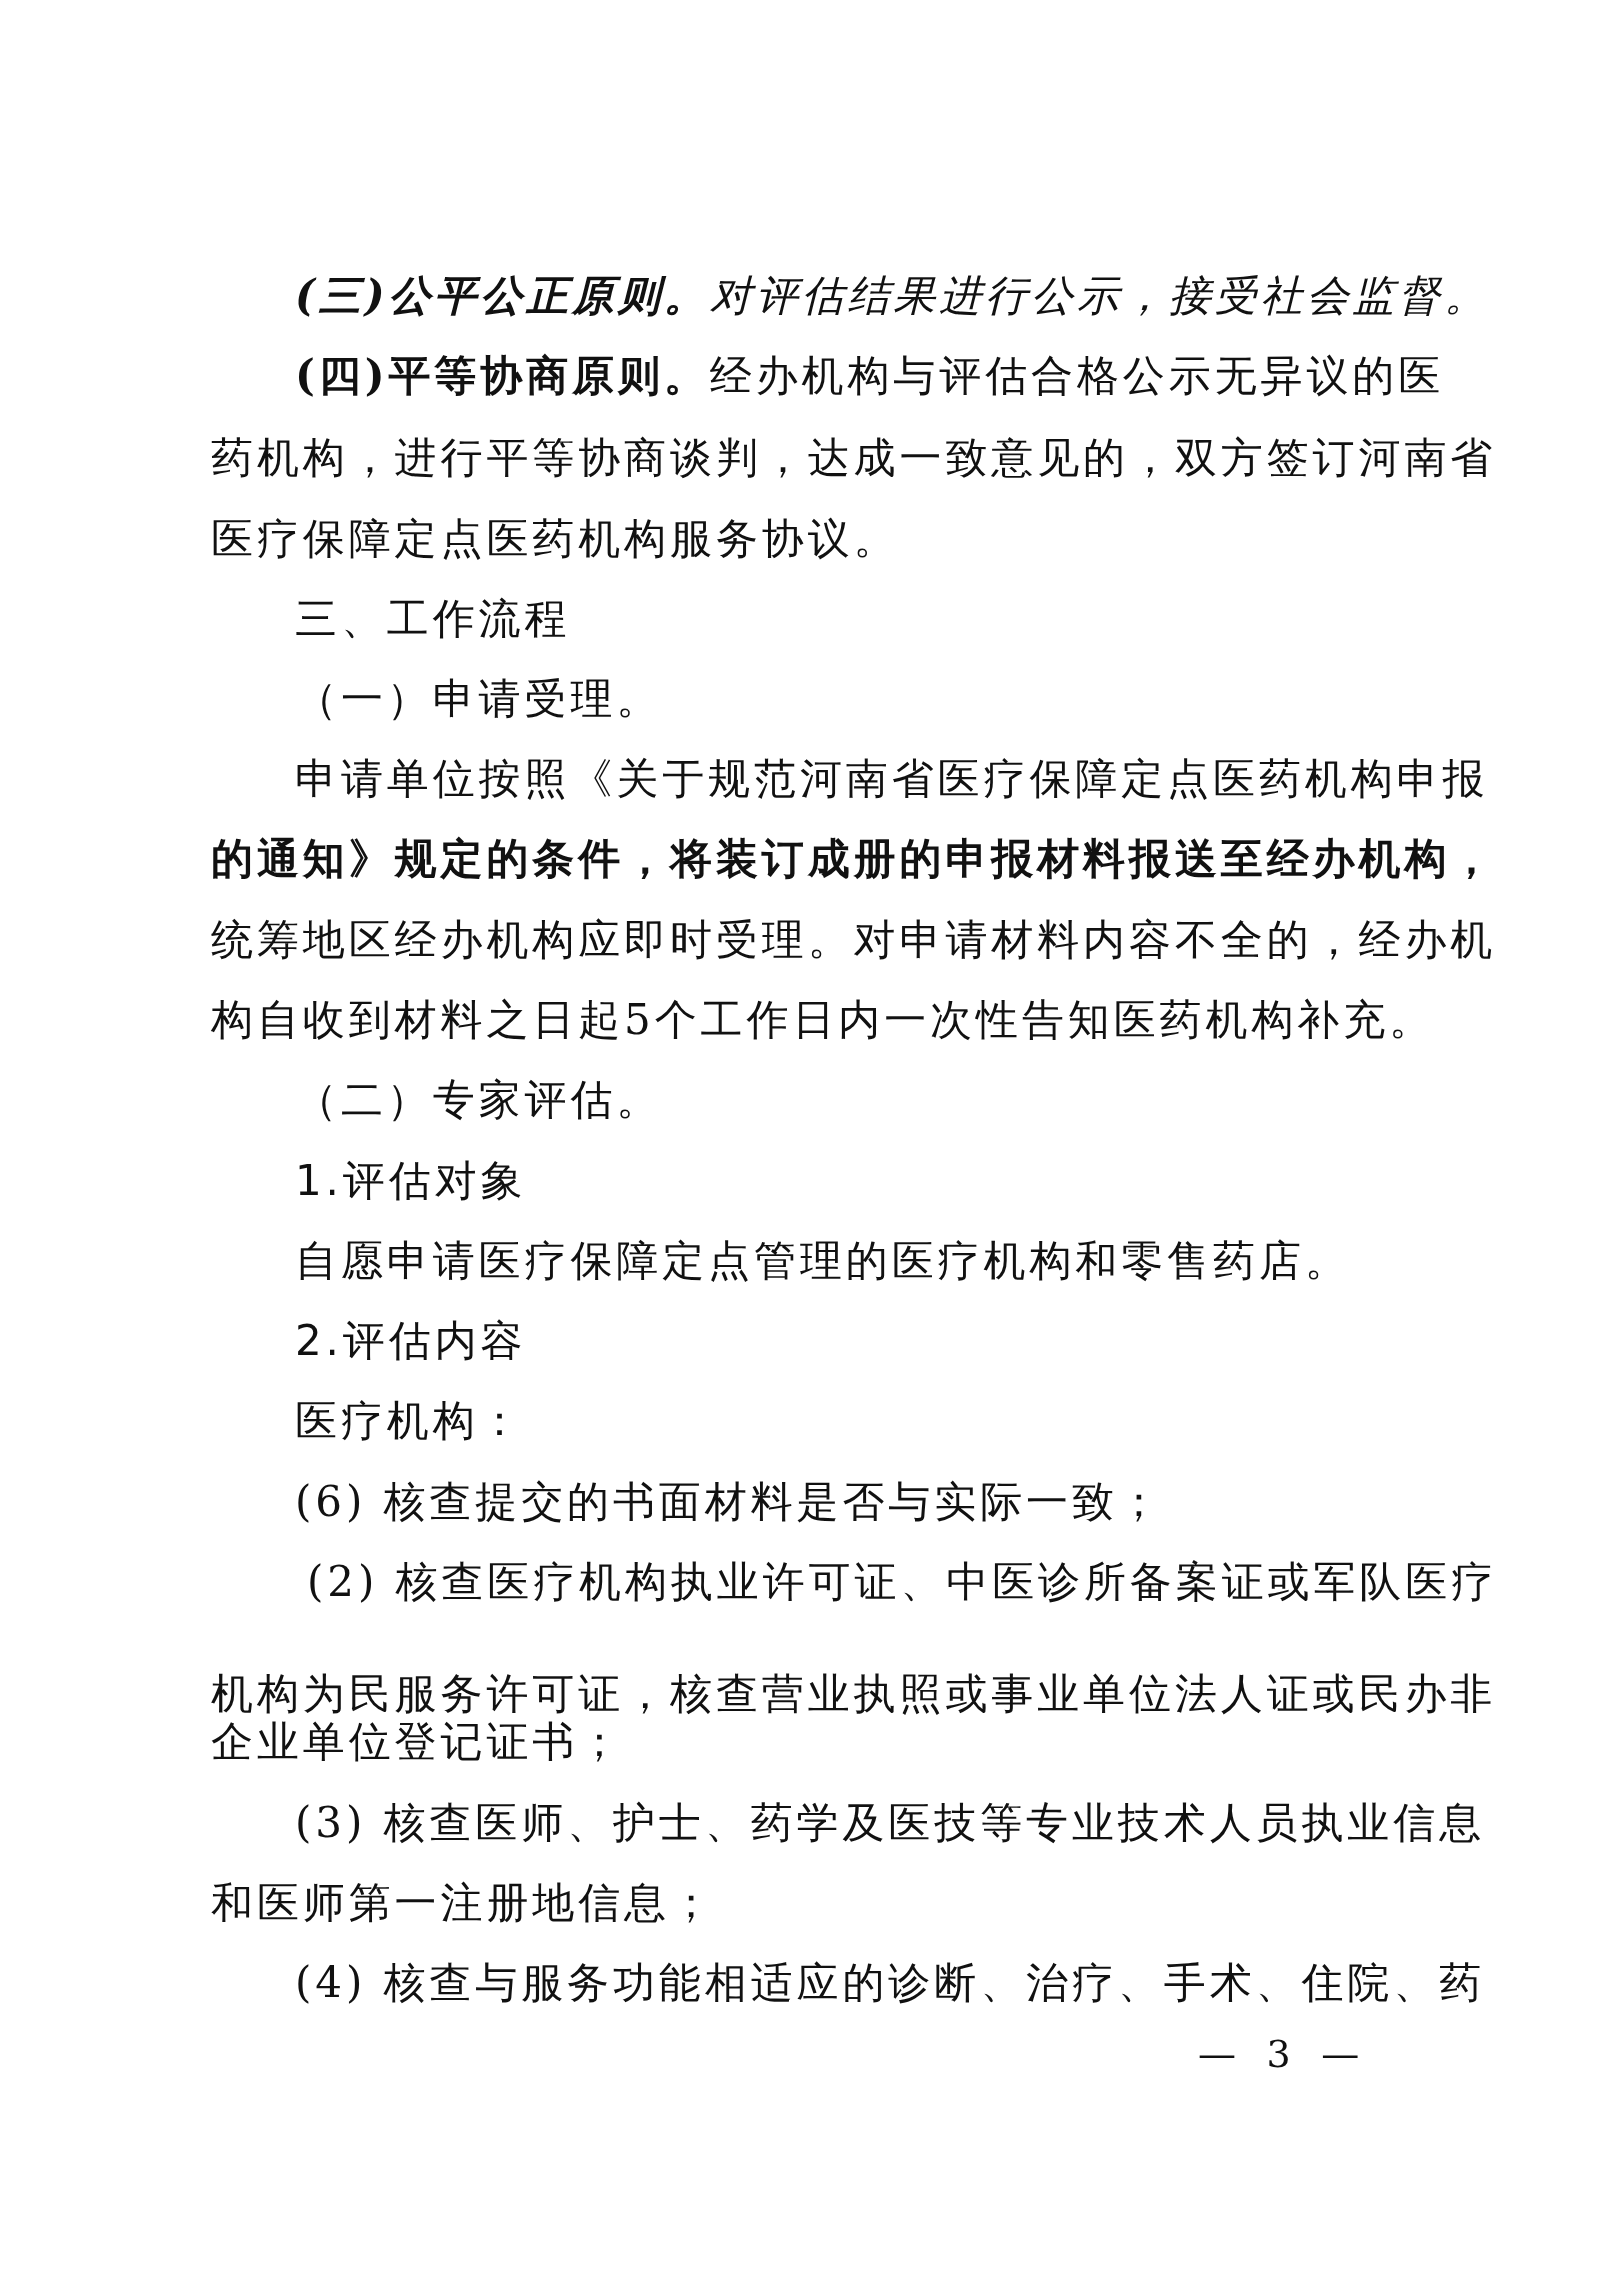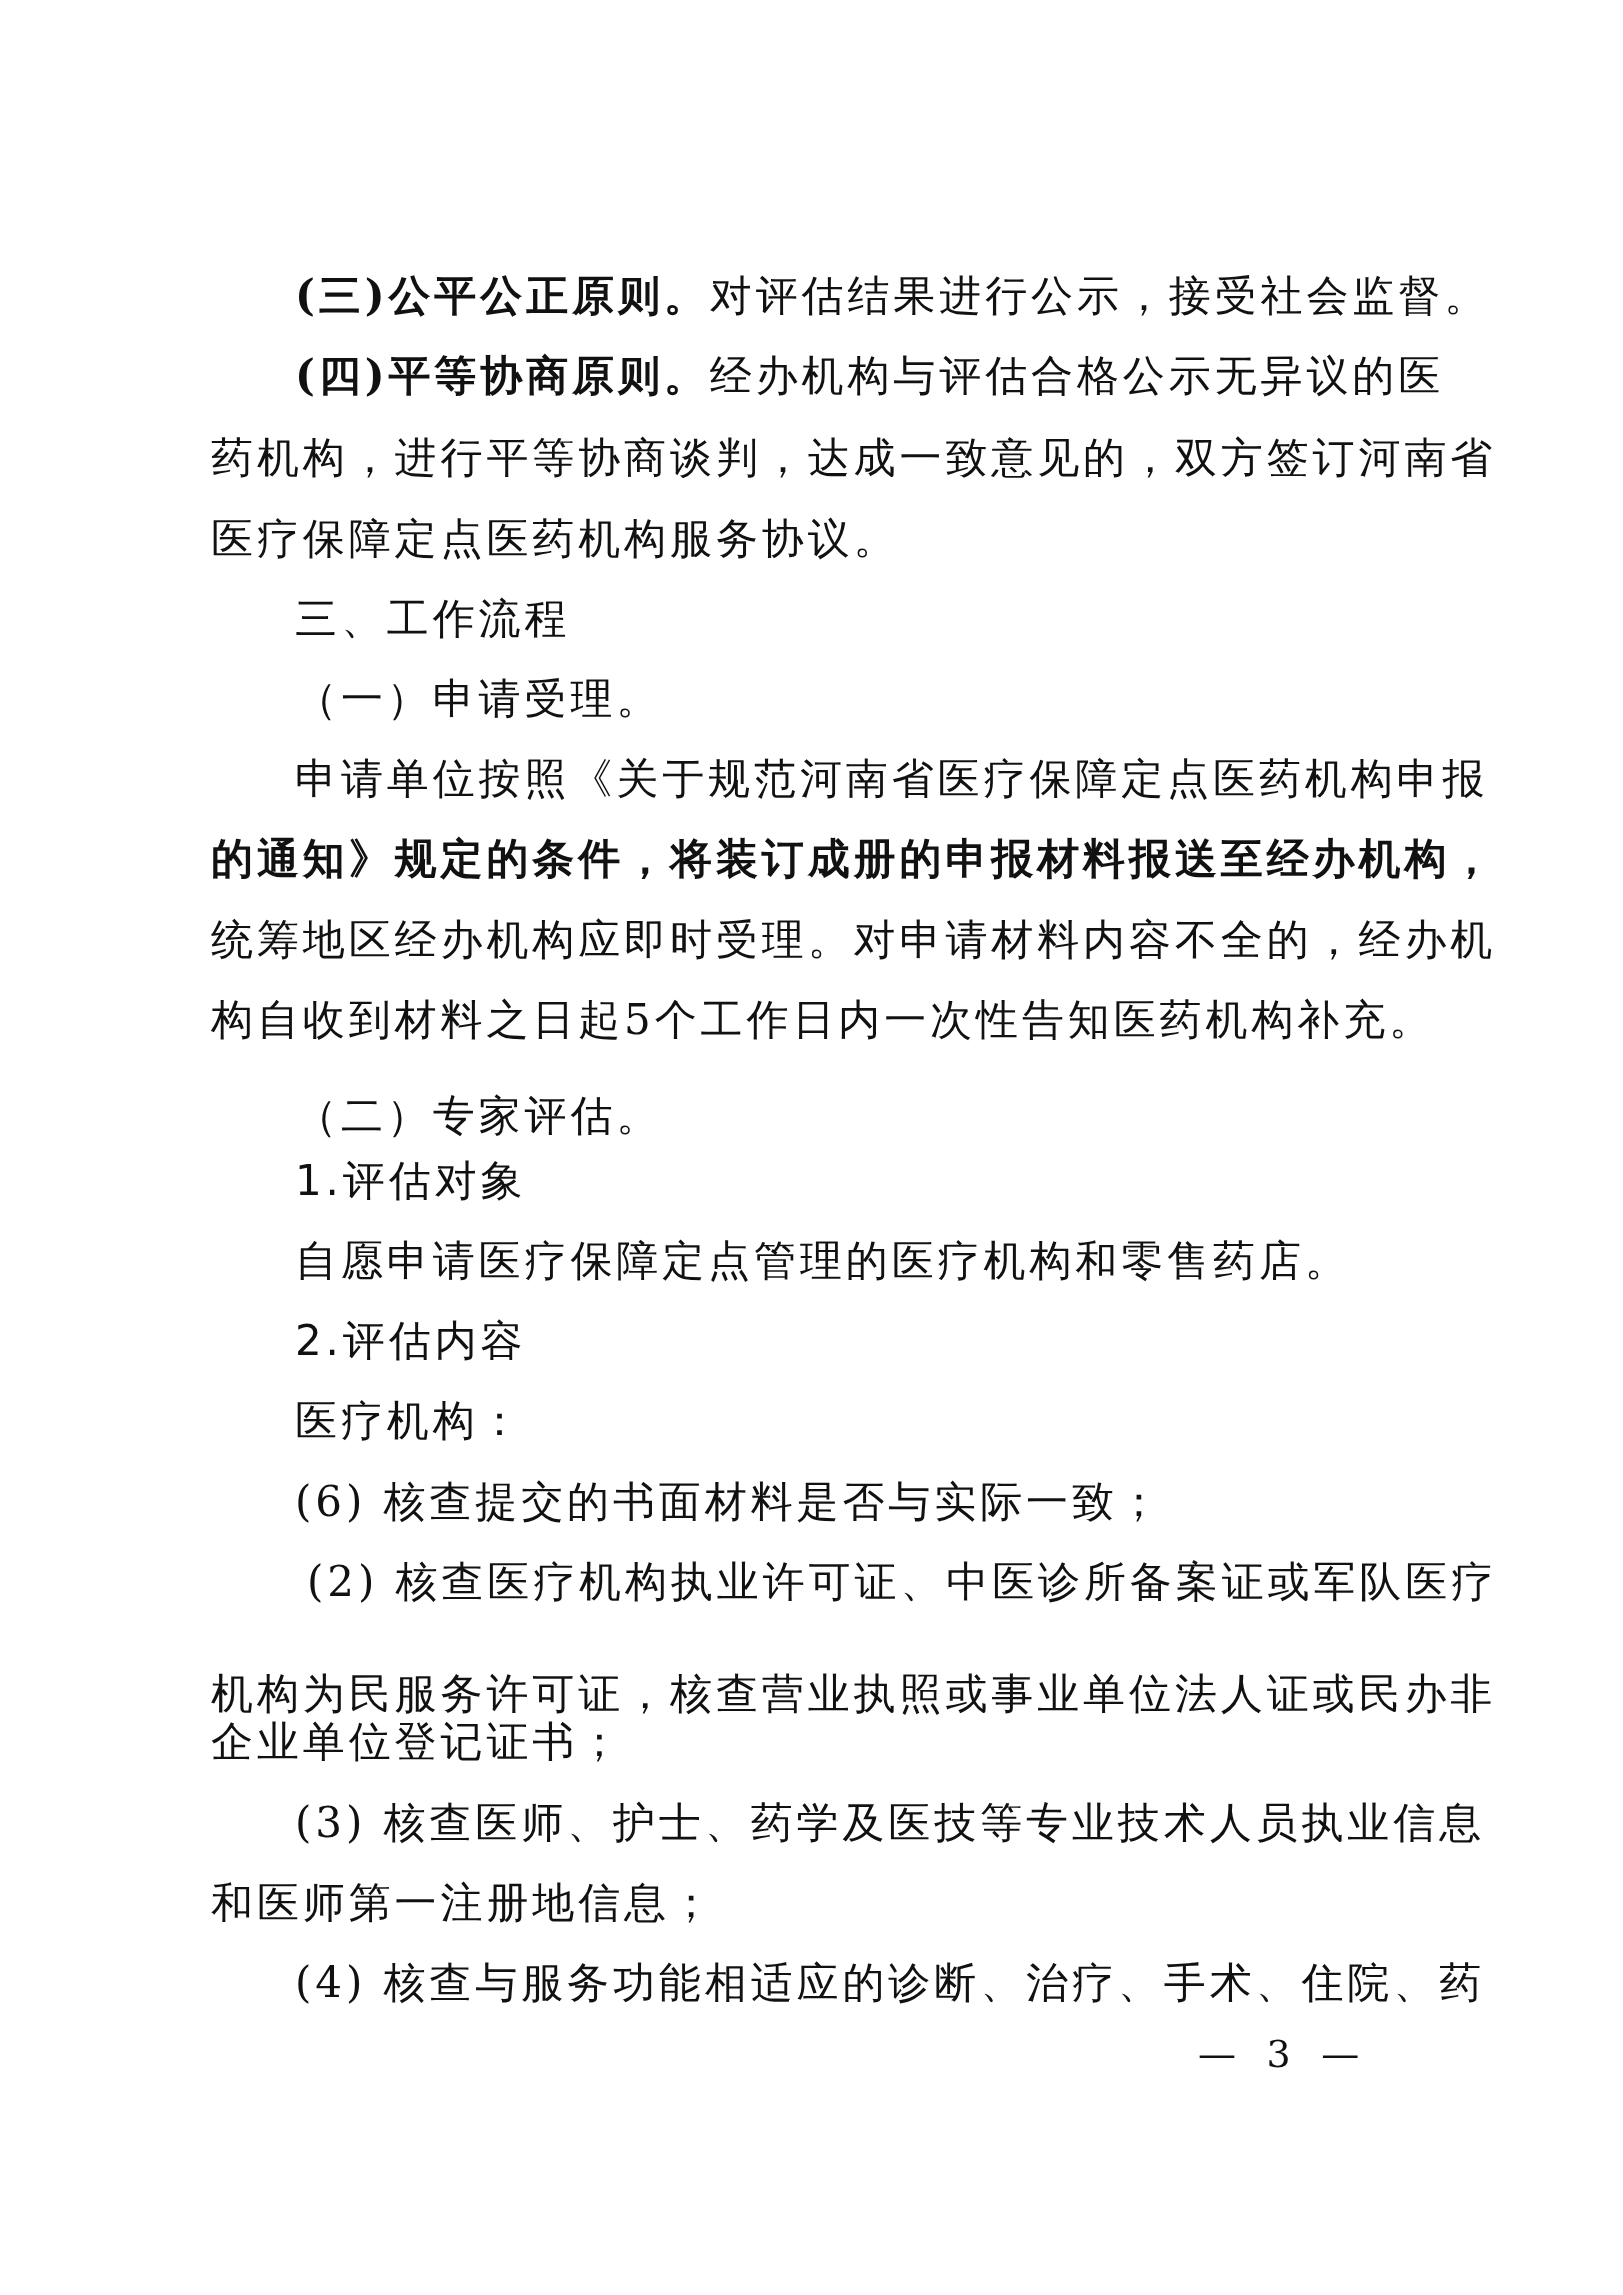--- a/index.html
+++ b/index.html
@@ -30,39 +30,39 @@
     font-size: 38px;
     color: #111111;
     letter-spacing: 9.2px;
   }
 </style>
 </head>
 <body>
 
 <div class="page">
 
-  <div class="line indent short" style="top:270px;">
+  <div class="line indent short" style="top:270px;font-style:italic;">
     <span class="bold">(三)公平公正原则。</span><span>对评估结果进行公示，接受社会监督。</span>
   </div>
 
   <div class="line indent" style="top:350px;">
     <span class="bold">(四)平等协商原则。</span><span>经办机构与评估合格公示无异议的医</span>
   </div>
   <div class="line" style="top:432px;">药机构，进行平等协商谈判，达成一致意见的，双方签订河南省</div>
   <div class="line short" style="top:513px;">医疗保障定点医药机构服务协议。</div>
 
   <div class="line indent short heading" style="top:593px;">三、工作流程</div>
 
   <div class="line indent short" style="top:673px;">（一）申请受理。</div>
   <div class="line indent" style="top:753px;">申请单位按照《关于规范河南省医疗保障定点医药机构申报</div>
   <div class="line" style="top:833px;font-weight:bold;">的通知》规定的条件，将装订成册的申报材料报送至经办机构，</div>
   <div class="line" style="top:914px;">统筹地区经办机构应即时受理。对申请材料内容不全的，经办机</div>
   <div class="line short" style="top:994px;">构自收到材料之日起5个工作日内一次性告知医药机构补充。</div>
 
-  <div class="line indent short" style="top:1074px;margin-top:16px;">（二）专家评估。</div>
+  <div class="line indent short" style="top:1074px;">（二）专家评估。</div>
   <div class="line indent short heading" style="top:1155px;">1.评估对象</div>
   <div class="line indent short" style="top:1235px;">自愿申请医疗保障定点管理的医疗机构和零售药店。</div>
   <div class="line indent short heading" style="top:1315px;">2.评估内容</div>
   <div class="line indent short heading" style="top:1395px;">医疗机构：</div>
 
   <div class="line indent short" style="top:1476px;">(6) 核查提交的书面材料是否与实际一致；</div>
 
   <div class="line indent" style="top:1556px;margin-left:12px;">(2) 核查医疗机构执业许可证、中医诊所备案证或军队医疗</div>
   <div class="line" style="top:1636px;margin-top:32px;">机构为民服务许可证，核查营业执照或事业单位法人证或民办非</div>
   <div class="line short" style="top:1716px;">企业单位登记证书；</div>

